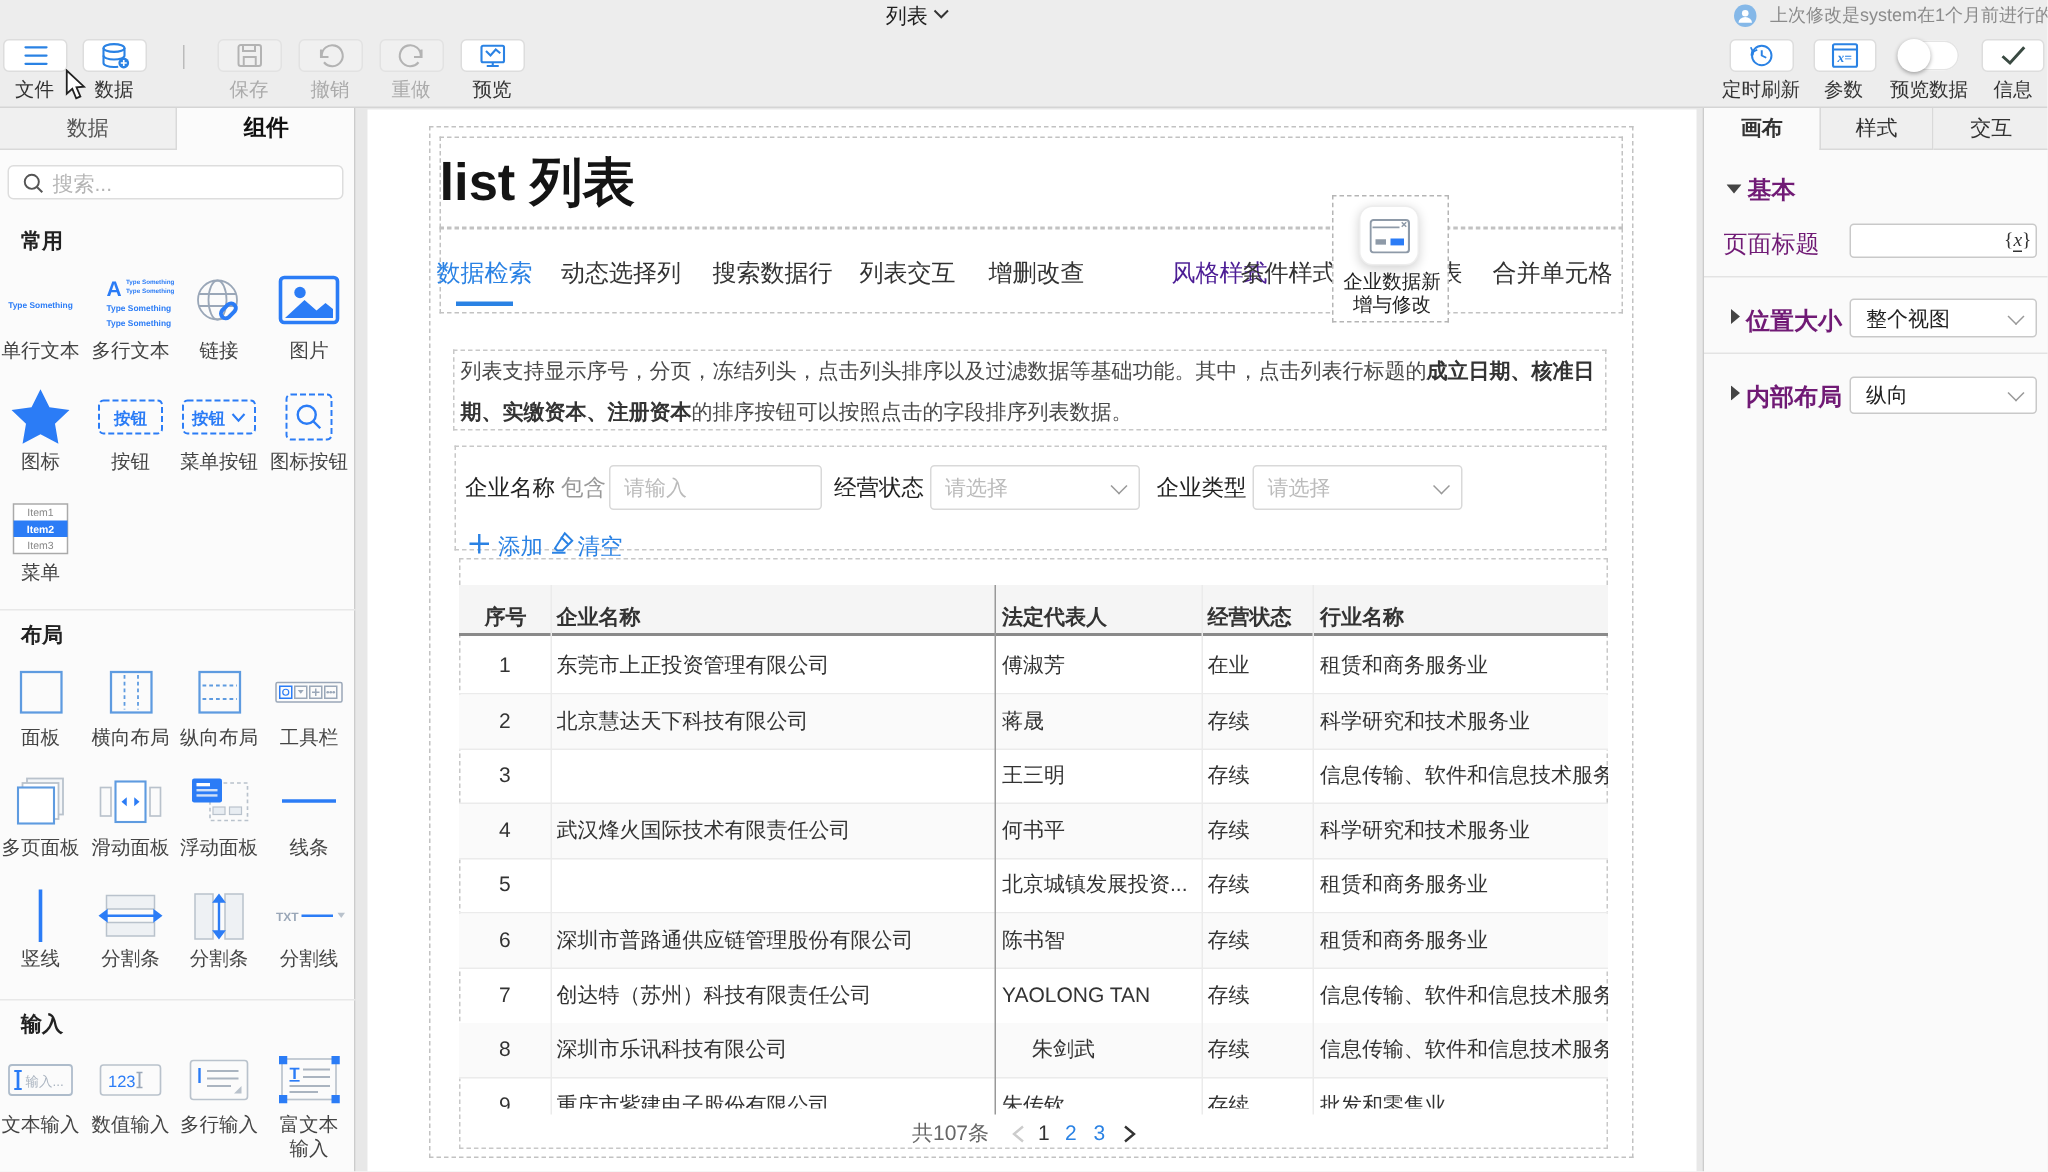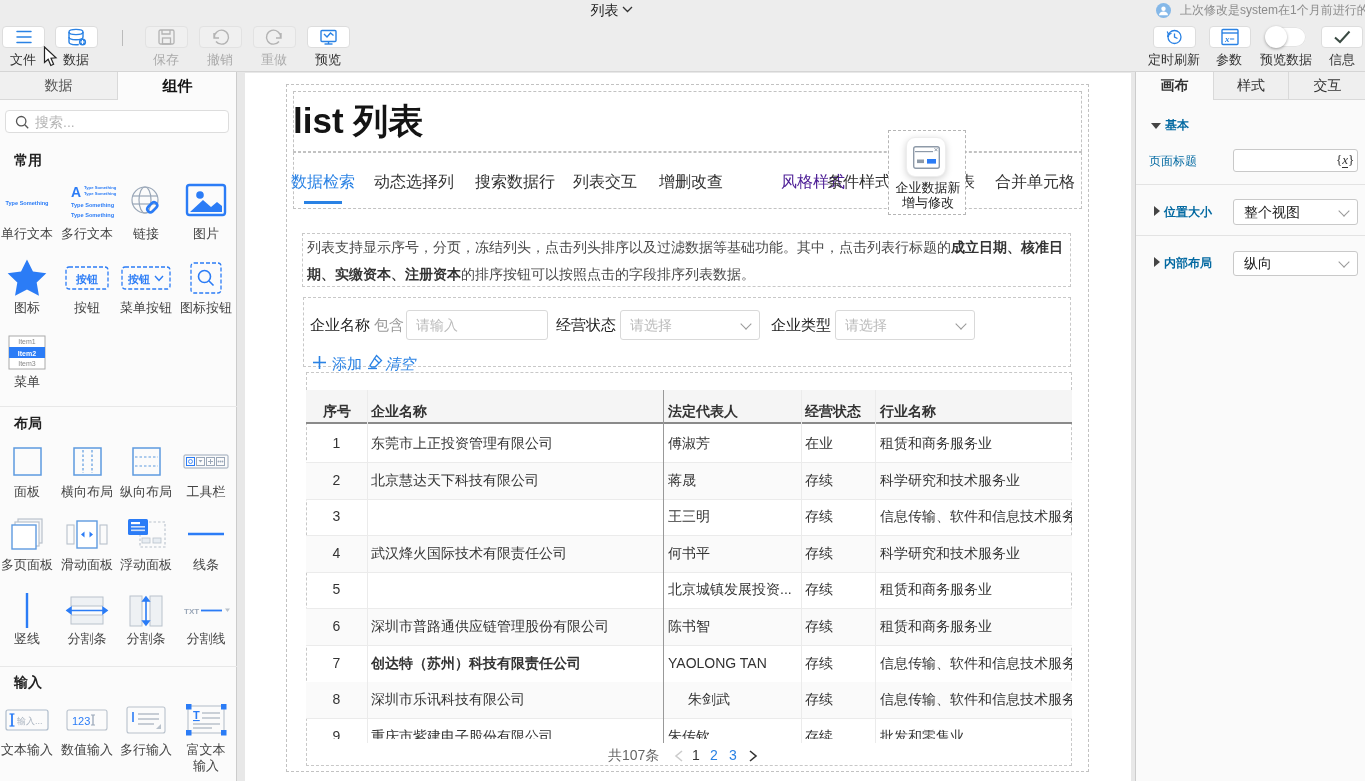--- a/index.html
+++ b/index.html
@@ -56,21 +56,21 @@
 .pgt{position:absolute;top:747px;font-size:14px;color:#666;}
 
 #ghost{position:absolute;left:888px;top:130px;width:78px;height:85px;background:#fff;border:1px dashed #b5b5b5;z-index:10;text-align:center;}
 #ghosticon{position:absolute;left:17px;top:6px;width:40px;height:40px;background:#fff;border:1px solid #ededed;border-radius:9px;box-shadow:0 2px 7px rgba(0,0,0,0.18);}
 #ghosttxt{position:absolute;left:0;top:49px;width:78px;font-size:13px;line-height:15px;color:#222;}
 
 #rightpanel{position:absolute;left:1135px;top:72px;width:230px;height:709px;background:#fafafa;border-left:1px solid #ccc;z-index:20;}
 .rtab{position:absolute;top:0;height:28px;font-size:14px;text-align:center;line-height:27px;color:#333;}
 .rtab.dim{background:#efefef;border-bottom:1px solid #d9d9d9;}
 .rdiv{position:absolute;width:230px;height:1px;background:#e3e3e3;}
-.rlab{position:absolute;font-size:12px;color:#0369a1;white-space:nowrap;}
+.rlab{position:absolute;font-size:16px;color:#701a75;white-space:nowrap;}
 .rsel{position:absolute;left:97px;width:125px;background:#fff;border:1px solid #c9c9c9;border-radius:3px;font-size:14px;color:#222;padding-left:10px;}
 </style>
 </head>
 <body>
 <div id="app">
 <div id="topbar">
 <div id="doctitle">列表 <svg width="11" height="7" viewBox="0 0 11 7" style="vertical-align:2px">
           <path d="M1 1 L5.5 5.5 L10 1" fill="none" stroke="#333" stroke-width="1.3"></path>
         </svg></div>
 <div id="avatar"><svg width="15" height="15" viewBox="0 0 15 15">
@@ -393,21 +393,21 @@
       <line x1="1" y1="7.5" x2="14" y2="7.5" stroke="#2a82e4" stroke-width="1.6"></line>
     </svg>
 <div class="flab blue" style="left:332px;top:355px;">添加</div>
 <svg style="position:absolute;left:367px;top:354px;" width="16" height="16" viewBox="0 0 16 16">
       <g stroke="#2a82e4" stroke-width="1.3" fill="none">
         <path d="M9.5 1.5 L14.5 6.5 L8 13 L4.5 13 L3 11.5 Z"></path>
         <line x1="7" y1="4" x2="12" y2="9"></line>
         <line x1="1" y1="14.5" x2="10" y2="14.5"></line>
       </g>
     </svg>
-<div class="flab blue" style="left:385px;top:355px;font-style:italic;">清空</div>
+<div class="flab blue" style="left:385px;top:355px;">清空</div>
 <div id="tablebox"></div>
 <div id="thead">
 <div class="th" style="left:17px;">序号</div>
 <div class="th" style="left:65px;">企业名称</div>
 <div class="th" style="left:362px;">法定代表人</div>
 <div class="th" style="left:499px;">经营状态</div>
 <div class="th" style="left:574px;">行业名称</div>
 </div>
 <div id="tbody">
 <div class="tr" style="top:0px;">
@@ -445,21 +445,21 @@
 </div>
 <div class="tr even" style="top:183px;">
 <div class="td" style="left:0;width:61px;text-align:center;">6</div>
 <div class="td" style="left:65px;width:290px;">深圳市普路通供应链管理股份有限公司</div>
 <div class="td" style="left:362px;width:130px;">陈书智</div>
 <div class="td" style="left:499px;width:70px;">存续</div>
 <div class="td" style="left:574px;width:192px;">租赁和商务服务业</div>
 </div>
 <div class="tr" style="top:220px;">
 <div class="td" style="left:0;width:61px;text-align:center;">7</div>
-<div class="td" style="left:65px;width:290px;font-weight:bold;">创达特（苏州）科技有限责任公司</div>
+<div class="td" style="left:65px;width:290px;">创达特（苏州）科技有限责任公司</div>
 <div class="td" style="left:362px;width:130px;">YAOLONG TAN</div>
 <div class="td" style="left:499px;width:70px;">存续</div>
 <div class="td" style="left:574px;width:192px;">信息传输、软件和信息技术服务业</div>
 </div>
 <div class="tr even" style="top:256px;">
 <div class="td" style="left:0;width:61px;text-align:center;">8</div>
 <div class="td" style="left:65px;width:290px;">深圳市乐讯科技有限公司</div>
 <div class="td" style="left:362px;width:130px;margin-left:20px;">朱剑武</div>
 <div class="td" style="left:499px;width:70px;">存续</div>
 <div class="td" style="left:574px;width:192px;">信息传输、软件和信息技术服务业</div>

